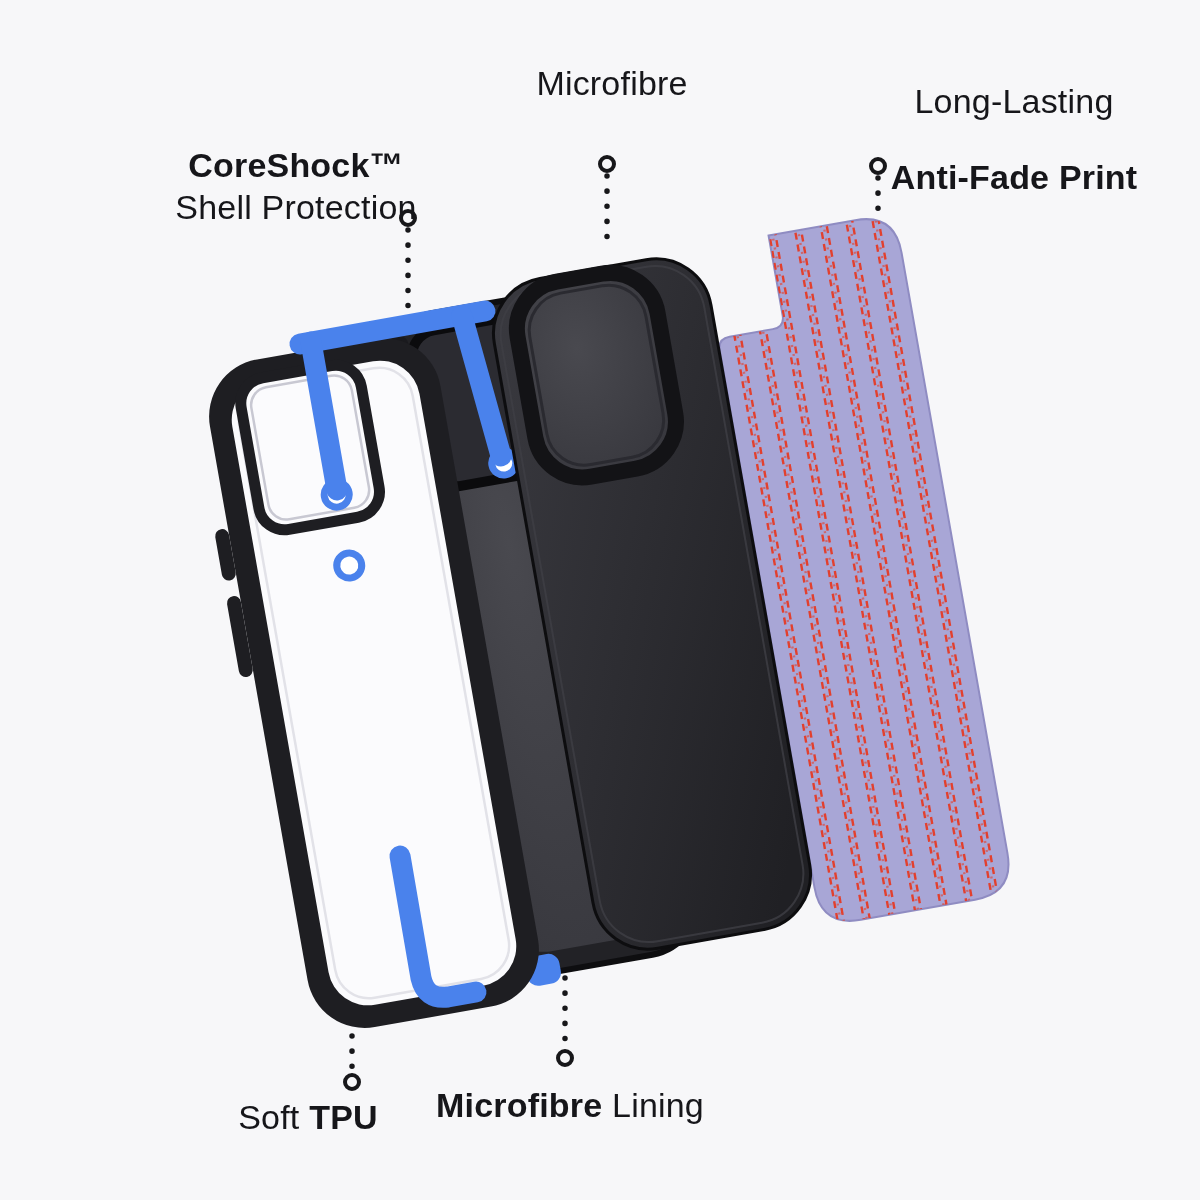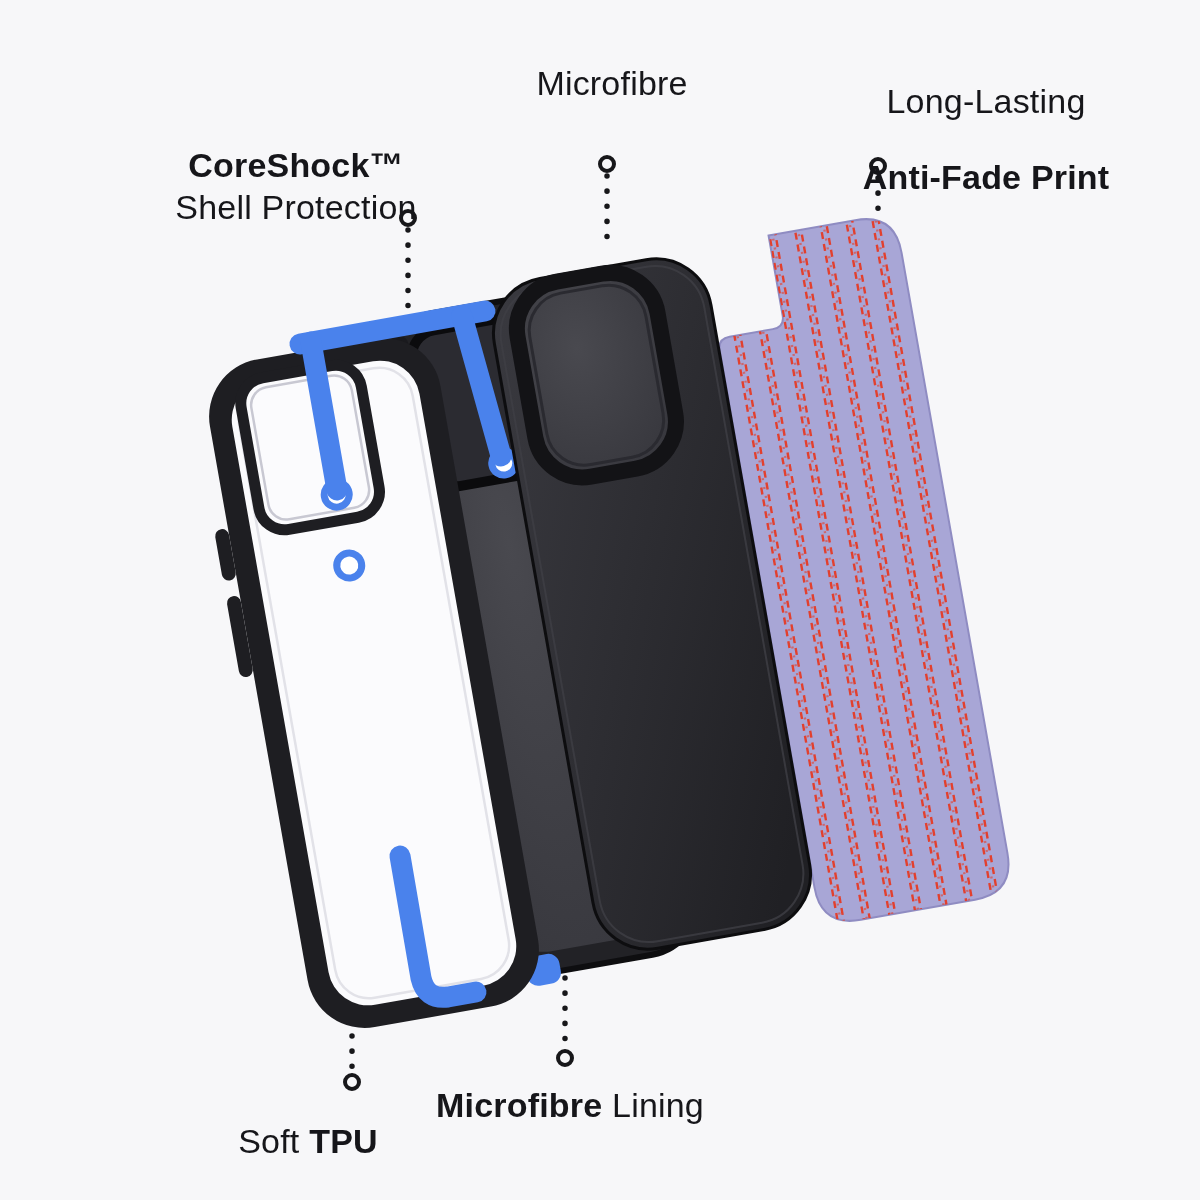--- a/index.html
+++ b/index.html
@@ -126,26 +126,26 @@
 
   <div class="label" style="left:296px;top:110px;">
     <div class="b">CoreShock™</div>
     <div>Shell Protection</div>
   </div>
 
   <div class="label" style="left:612px;top:62px;">
     <div>Microfibre</div>
   </div>
 
-  <div class="label" style="left:986px;top:80px;">
+  <div class="label" style="left:1014px;top:80px;">
     <div>Long-Lasting</div>
     <div class="b">Anti-Fade Print</div>
   </div>
 
-  <div class="label" style="left:308px;top:1120px;text-align:right;">
+  <div class="label" style="left:308px;top:1096px;text-align:right;">
     <span>Soft</span>
     <span class="b">TPU</span>
   </div>
 
   <div class="label" style="left:570px;top:1084px;">
     <span class="b">Microfibre</span>
     <span>Lining</span>
   </div>
 
 </div>

